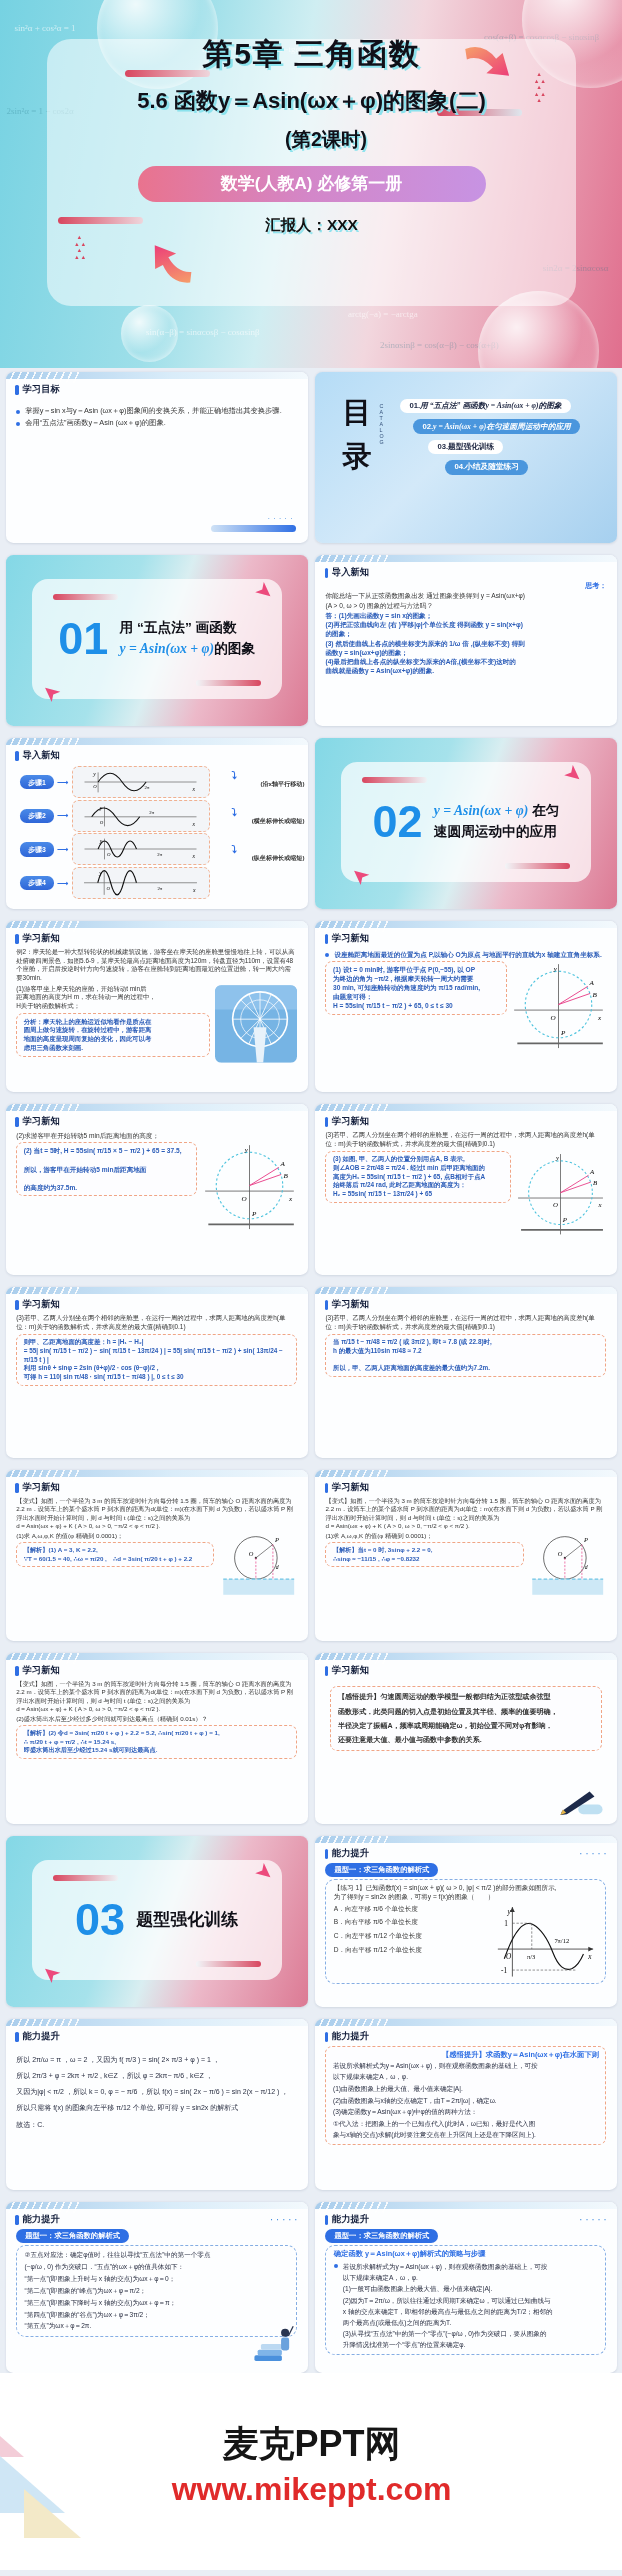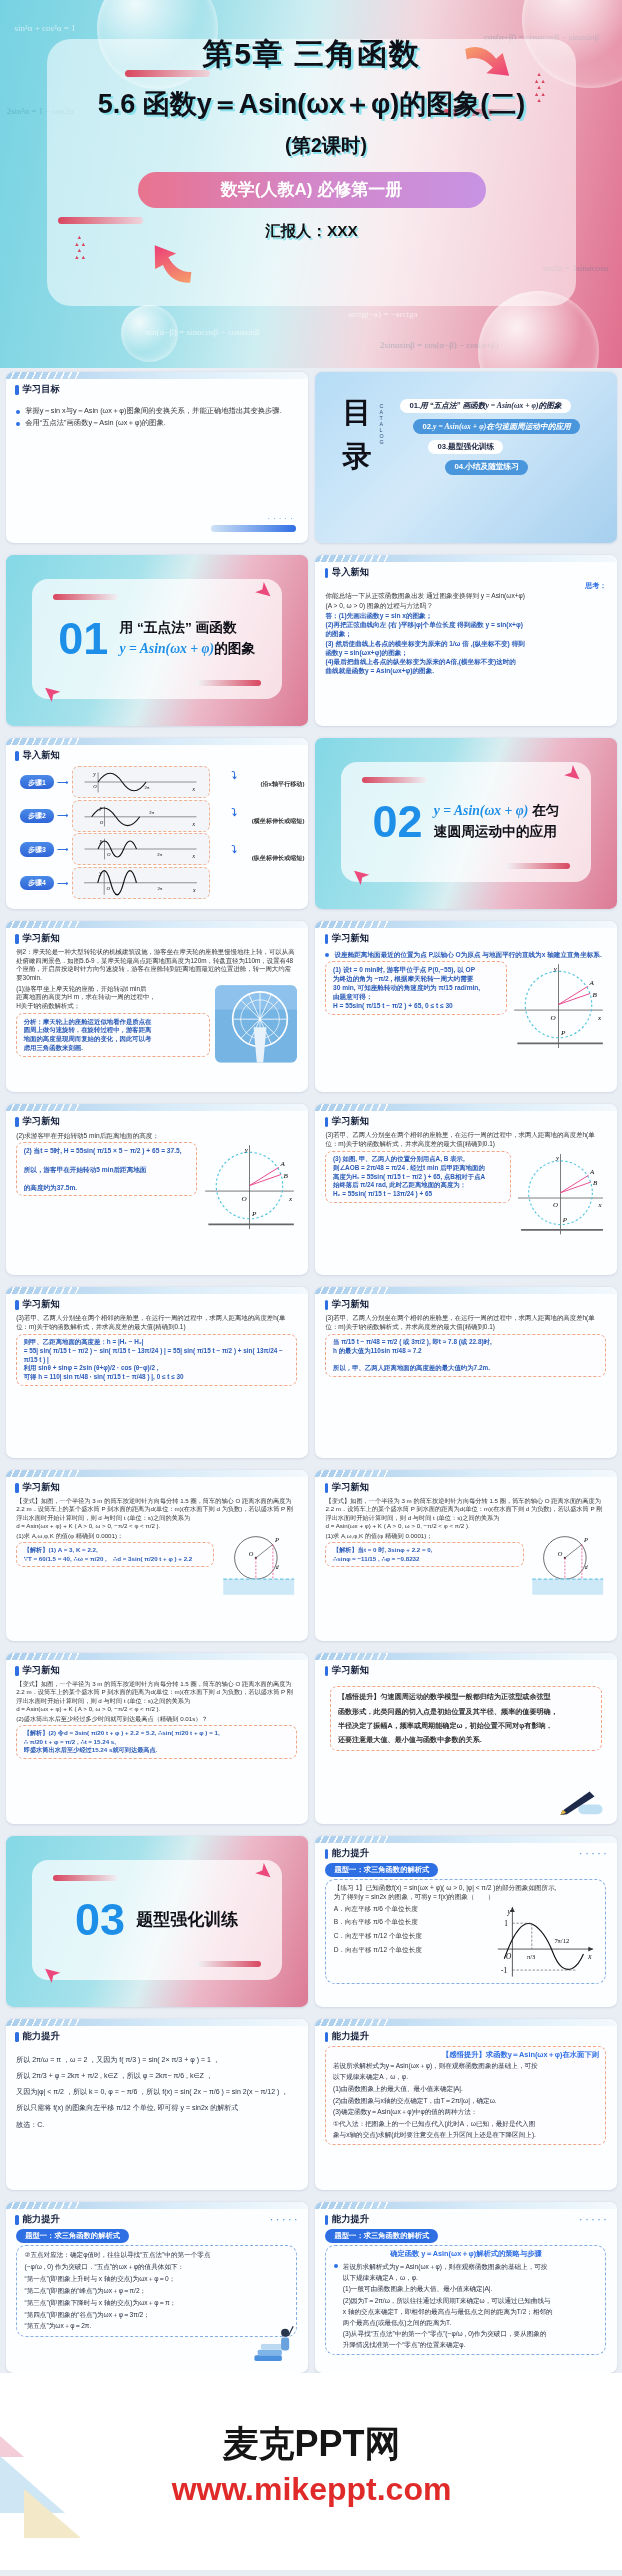--- a/index.html
+++ b/index.html
@@ -7,21 +7,21 @@
   .math{font-family:"Liberation Serif","DejaVu Serif",serif;font-style:italic;}
   
   .cover{position:relative;width:623px;height:368px;overflow:hidden;
     background:linear-gradient(100deg,#76d2e2 0%,#9edfe9 30%,#cfeef2 46%,#f2d7de 62%,#e06e8d 100%);}
   .bgform{position:absolute;font-family:"Liberation Serif",serif;color:rgba(255,255,255,.6);font-size:9px;white-space:nowrap;}
   .bgform.dk{color:rgba(30,110,130,.28);}
   .bubble{position:absolute;border-radius:50%;background:radial-gradient(circle at 32% 30%,rgba(255,255,255,.85),rgba(255,255,255,.12) 55%,rgba(255,255,255,.28));box-shadow:inset 0 0 6.5px rgba(255,255,255,.6);}
   .cover-card{position:absolute;left:47px;right:47px;top:39px;height:267px;background:rgba(255,255,255,.55);border-radius:24px;}
   .cov-line{position:relative;text-align:center;font-weight:900;color:#101018;}
   .cov-chapter{margin-top:34px;font-size:30px;letter-spacing:1.6px;text-shadow:2.4px 2.4px 0 rgba(135,225,236,.95);}
-  .cov-title{margin-top:11.3px;font-size:27px;text-shadow:2.4px 2.4px 0 rgba(135,225,236,.95);}
+  .cov-title{margin-top:11.3px;font-size:22px;text-shadow:2.4px 2.4px 0 rgba(135,225,236,.95);}
   .cov-session{margin-top:9.7px;font-size:19.4px;text-shadow:1.6px 1.6px 0 rgba(135,225,236,.95);margin-left:29px;}
   .cov-pill{margin:13px auto 0;width:348px;text-align:center;background:linear-gradient(90deg,#e9738e,#d387c9,#c793e3);color:#fff;font-weight:900;font-size:17px;padding:6.5px 0;border-radius:24px;}
   .cov-presenter{margin-top:13px;text-align:center;font-weight:900;font-size:15.4px;color:#111;text-shadow:1.6px 1.6px 0 rgba(135,225,236,.9);}
   .gbar{position:absolute;height:7.3px;border-radius:4px;}
   .gbar.b1{left:125px;top:70px;width:85px;background:linear-gradient(90deg,#d8465f,#eed6dc);}
   .gbar.b2{right:101px;top:109px;width:85px;background:linear-gradient(90deg,#d8465f,#dfe7ee);}
   .gbar.b3{left:58px;top:217px;width:85px;background:linear-gradient(90deg,#d8465f,#eed6dc);}
   .tri-col{position:absolute;color:#d8465f;font-size:5.7px;line-height:6.5px;letter-spacing:0.8px;width:11.3px;text-align:center;}
   .cov-arrow{position:absolute;}
   
@@ -691,21 +691,21 @@
     <div class="s-top"></div>
       <div class="hatch"></div>
     <div class="s-head">
         <span class="bar"></span>
         <h3>能力提升</h3>
       </div>
     <div class="dots">· · · · ·</div>
     <div class="s-body">
       <span class="pill-blue">题型一：求三角函数的解析式</span>
       <div class="box-b" style="color:#2a2f42;">
-        <div class="bluebold" style="text-align:center;font-size:7.3px;">确定函数 y＝Asin(ωx＋φ)解析式的策略与步骤</div>
+        <div class="bluebold" style="text-align:left;font-size:7.3px;">确定函数 y＝Asin(ωx＋φ)解析式的策略与步骤</div>
         <div class="bullet blue pre" style="margin:1.6px 0 0;line-height:1.7;color:#2a2f42;">若设所求解析式为y＝Asin(ωx＋φ)，则在观察函数图象的基础上，可按
 以下规律来确定A，ω，φ.
 (1)一般可由函数图象上的最大值、最小值来确定|A|.
 (2)因为T＝2π/ω，所以往往通过求周期T来确定ω，可以通过已知曲线与
 x 轴的交点来确定T，即相邻的最高点与最低点之间的距离为T/2；相邻的
 两个最高点(或最低点)之间的距离为T.
 (3)从寻找“五点法”中的第一个“零点”(−φ/ω , 0)作为突破口，要从图象的
 升降情况找准第一个“零点”的位置来确定φ.</div>
       </div>
     </div>

